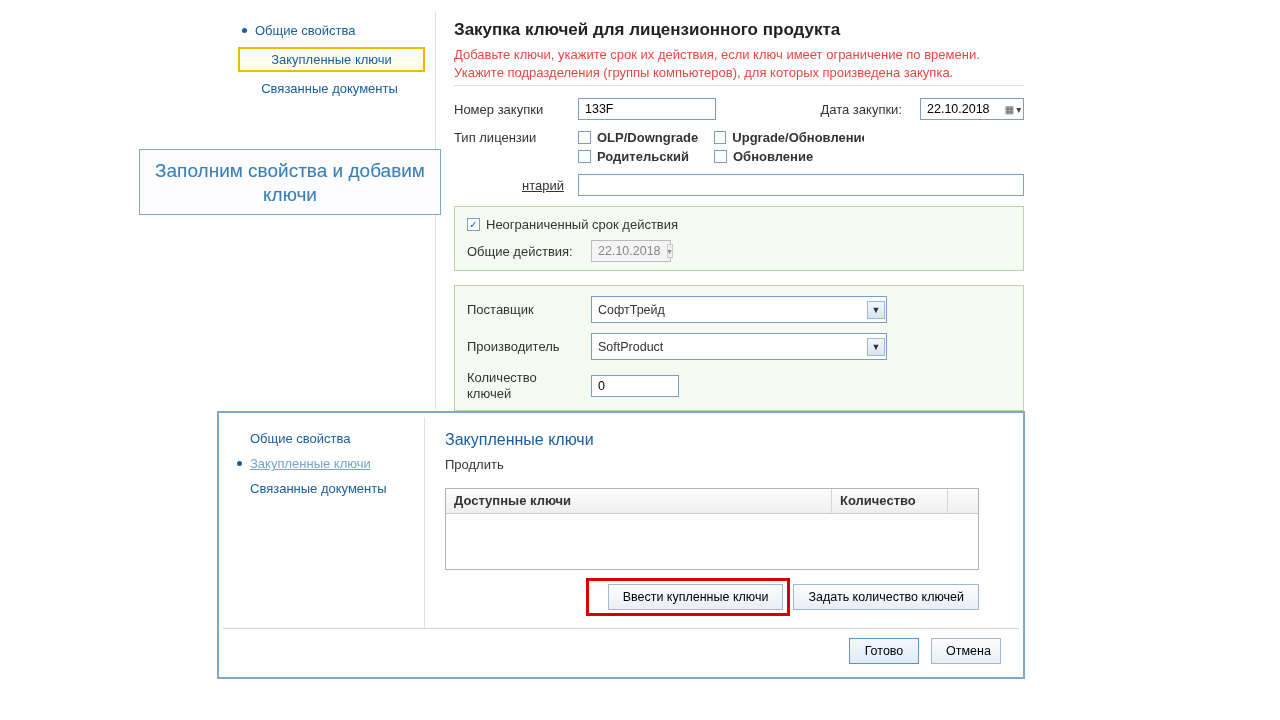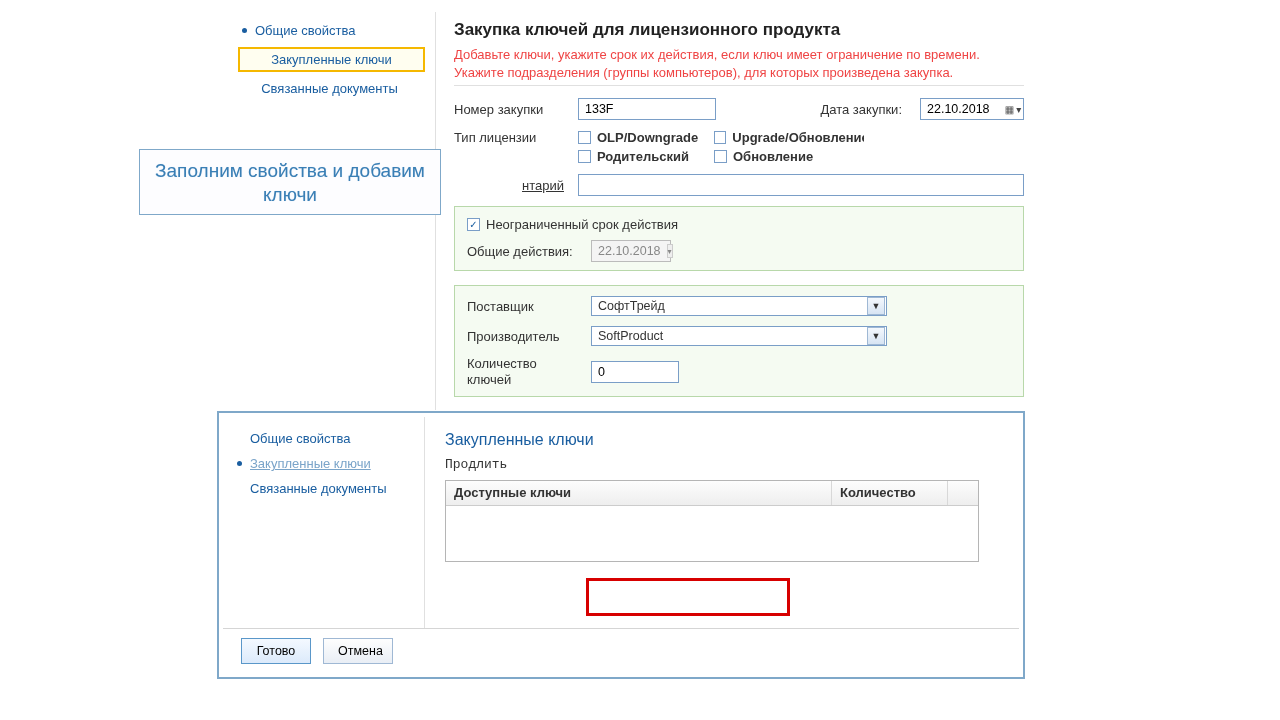--- a/index.html
+++ b/index.html
@@ -83,21 +83,21 @@
     display:inline-flex;align-items:center;justify-content:center;font-size:10px;color:#1a5ea0;
   }
   .greenbox {
     border:1px solid #b8d8aa;
     background:#f5fbf2;
     padding:10px 12px 8px 12px;
     margin-bottom:14px;
   }
   .select {
     border:1px solid #7a9ec7;
-    height:20px;
+    height:27px;
     width:296px;
     padding:1px 6px;
     display:flex;align-items:center;justify-content:space-between;
     background:#fff;
     font-size:12.5px;
   }
   .select .arrow {
     width:18px;height:18px;border:1px solid #9fb8d4;
     display:flex;align-items:center;justify-content:center;
     background:linear-gradient(#f4f8fd,#d7e4f3);
@@ -146,21 +146,21 @@
   }
   .nav-item2 .bullet { visibility:hidden;}
   .nav-item2.active .bullet { visibility:visible;}
   .nav-item2.active span { color:#7aa4c9; text-decoration:underline;}
   .main2 {
     flex:1;
     padding:14px 20px 10px 20px;
     position:relative;
   }
   .title2 { color:#1a5ea0; font-size:16px; margin:0 0 8px 0;}
-  .extend { color:#333; margin-bottom:8px;font-family:Liberation Mono, monospace;}
+  .extend { color:#333; margin-bottom:16px;}
   .table2 {
     border:1px solid #b5b5b5;
     height:82px;
     width:534px;
   }
   .thead2 {
     display:flex;
     background:linear-gradient(#fdfdfd,#eeeeee);
     border-bottom:1px solid #ccc;
     height:25px;
@@ -192,20 +192,21 @@
     background:linear-gradient(#f4f9ff,#dceafb);
   }
   .red-hl {
     position:absolute;
     border:3px solid #d70000;
     pointer-events:none;
   }
   .footer2 {
     height:44px;
     display:flex;
+    justify-content:flex-end;
     align-items:center;
     gap:12px;
     padding:0 22px;
   }
   
   .disabled-date {
     background:#f4f4f4;color:#888;border:1px solid #bbb;height:22px;padding:1px 6px;width:80px;display:inline-flex;align-items:center;gap:6px;font-size:12.5px;
   }
   .disabled-date .db { width:14px;height:14px;background:#eee;border:1px solid #ccc;font-size:8px;display:flex;align-items:center;justify-content:center;}
 </style>
@@ -329,20 +330,24 @@
     <div class="main2">
       <div class="title2">Закупленные ключи</div>
       <div class="extend">Продлить</div>
       <div class="table2">
         <div class="thead2">
           <div class="th2" style="flex:1">Доступные ключи</div>
           <div class="th2" style="width:116px">Количество</div>
           <div class="th2" style="width:30px;border-right:none"></div>
         </div>
       </div>
+      <div class="btn-row2">
+        <button class="btn">Ввести купленные ключи</button>
+        <button class="btn">Задать количество ключей</button>
+      </div>
       <div class="red-hl" style="left:161px;top:161px;width:204px;height:38px;"></div>
     </div>
   </div>
   <div class="footer2">
     <button class="btn primary" style="width:70px">Готово</button>
     <button class="btn" style="width:70px">Отмена</button>
   </div>
 </div>
 
 </body></html>

